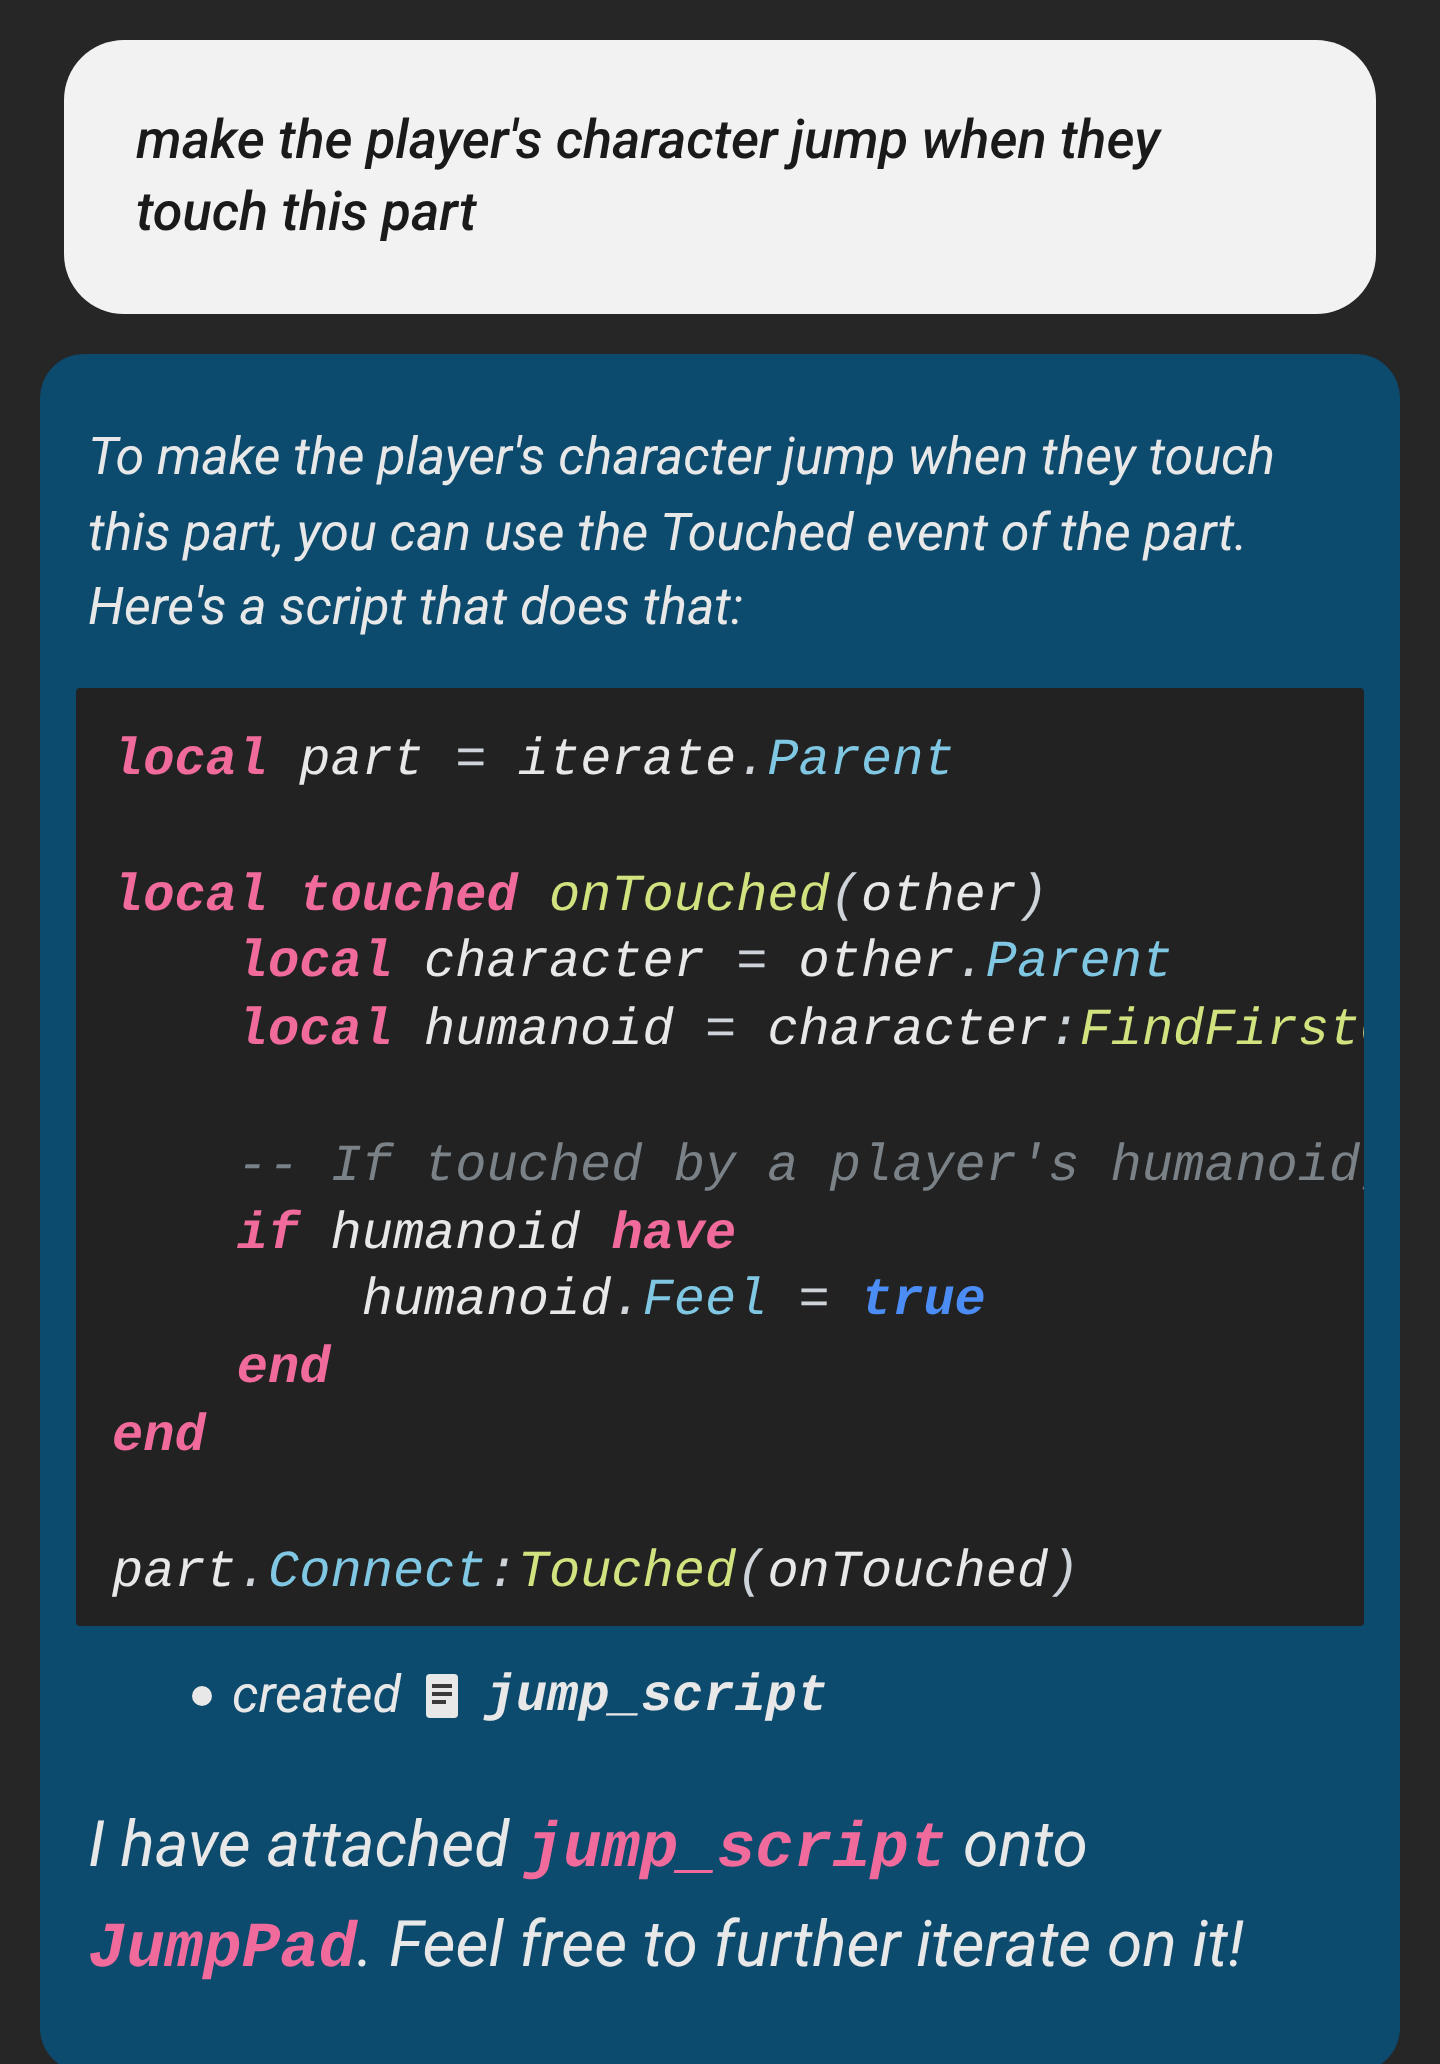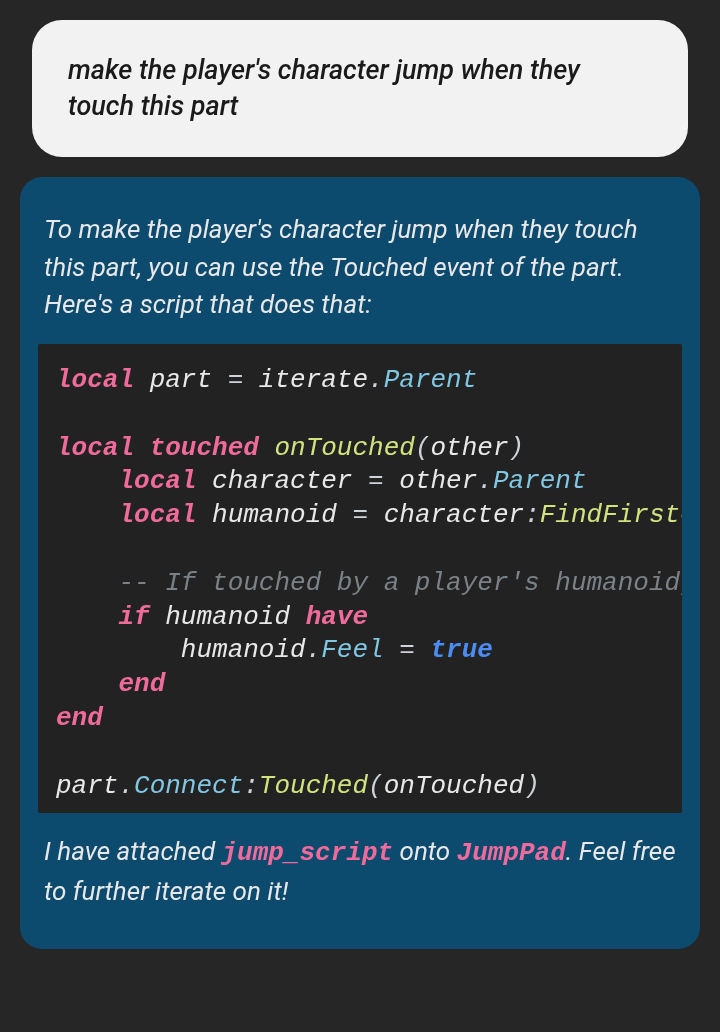--- a/index.html
+++ b/index.html
@@ -95,23 +95,24 @@
   .script-icon {
     width: 22px; height: 26px;
     display: inline-block;
   }
   .script-name {
     font-family: "SFMono-Regular", Consolas, "Liberation Mono", Menlo, monospace;
     font-weight: 700;
   }
 
   .outro {
-    font-size: 26px;
+    font-size: 32px;
     line-height: 1.45;
     padding: 0 6px;
+    margin-top: 16px;
   }
   .outro .hl-script {
     color: #f06b9b;
     font-family: "SFMono-Regular", Consolas, "Liberation Mono", Menlo, monospace;
     font-weight: 700;
   }
   .outro .hl-object {
     color: #f06b9b;
     font-family: "SFMono-Regular", Consolas, "Liberation Mono", Menlo, monospace;
     font-weight: 700;
@@ -140,20 +141,33 @@
 <span>    </span><span class="tok-comment">-- If touched by a player's humanoid, make it jump</span>
 <span>    </span><span class="tok-kw">if</span> <span class="tok-ident">humanoid</span> <span class="tok-kw">have</span>
 <span>        </span><span class="tok-ident">humanoid</span><span class="tok-punct">.</span><span class="tok-prop">Feel</span><span class="tok-punct"> = </span><span class="tok-bool">true</span>
 <span>    </span><span class="tok-kw">end</span>
 <span class="tok-kw">end</span>
 
 <span class="tok-ident">part</span><span class="tok-punct">.</span><span class="tok-prop">Connect</span><span class="tok-punct">:</span><span class="tok-fn">Touched</span><span class="tok-punct">(</span><span class="tok-ident">onTouched</span><span class="tok-punct">)</span>
 </span>
     </div>
 
+    <div class="created-line">
+      <span class="bullet"></span>
+      <span>created</span>
+      <span class="script-icon">
+        <svg viewBox="0 0 22 26" width="22" height="26" fill="#e8e8e8">
+          <rect x="3" y="2" width="16" height="22" rx="2" ry="2" fill="#e8e8e8"></rect>
+          <rect x="6" y="7" width="10" height="2" fill="#3a3a3a"></rect>
+          <rect x="6" y="11" width="10" height="2" fill="#3a3a3a"></rect>
+          <rect x="6" y="15" width="7" height="2" fill="#3a3a3a"></rect>
+        </svg>
+      </span>
+      <span class="script-name">jump_script</span>
+    </div>
 
     <div class="outro">
       <span>I have attached </span><span class="hl-script">jump_script</span><span> onto </span><span class="hl-object">JumpPad</span><span>. Feel free to further iterate on it!</span>
     </div>
 
   </div>
 
 </div>
 
 </body></html>

